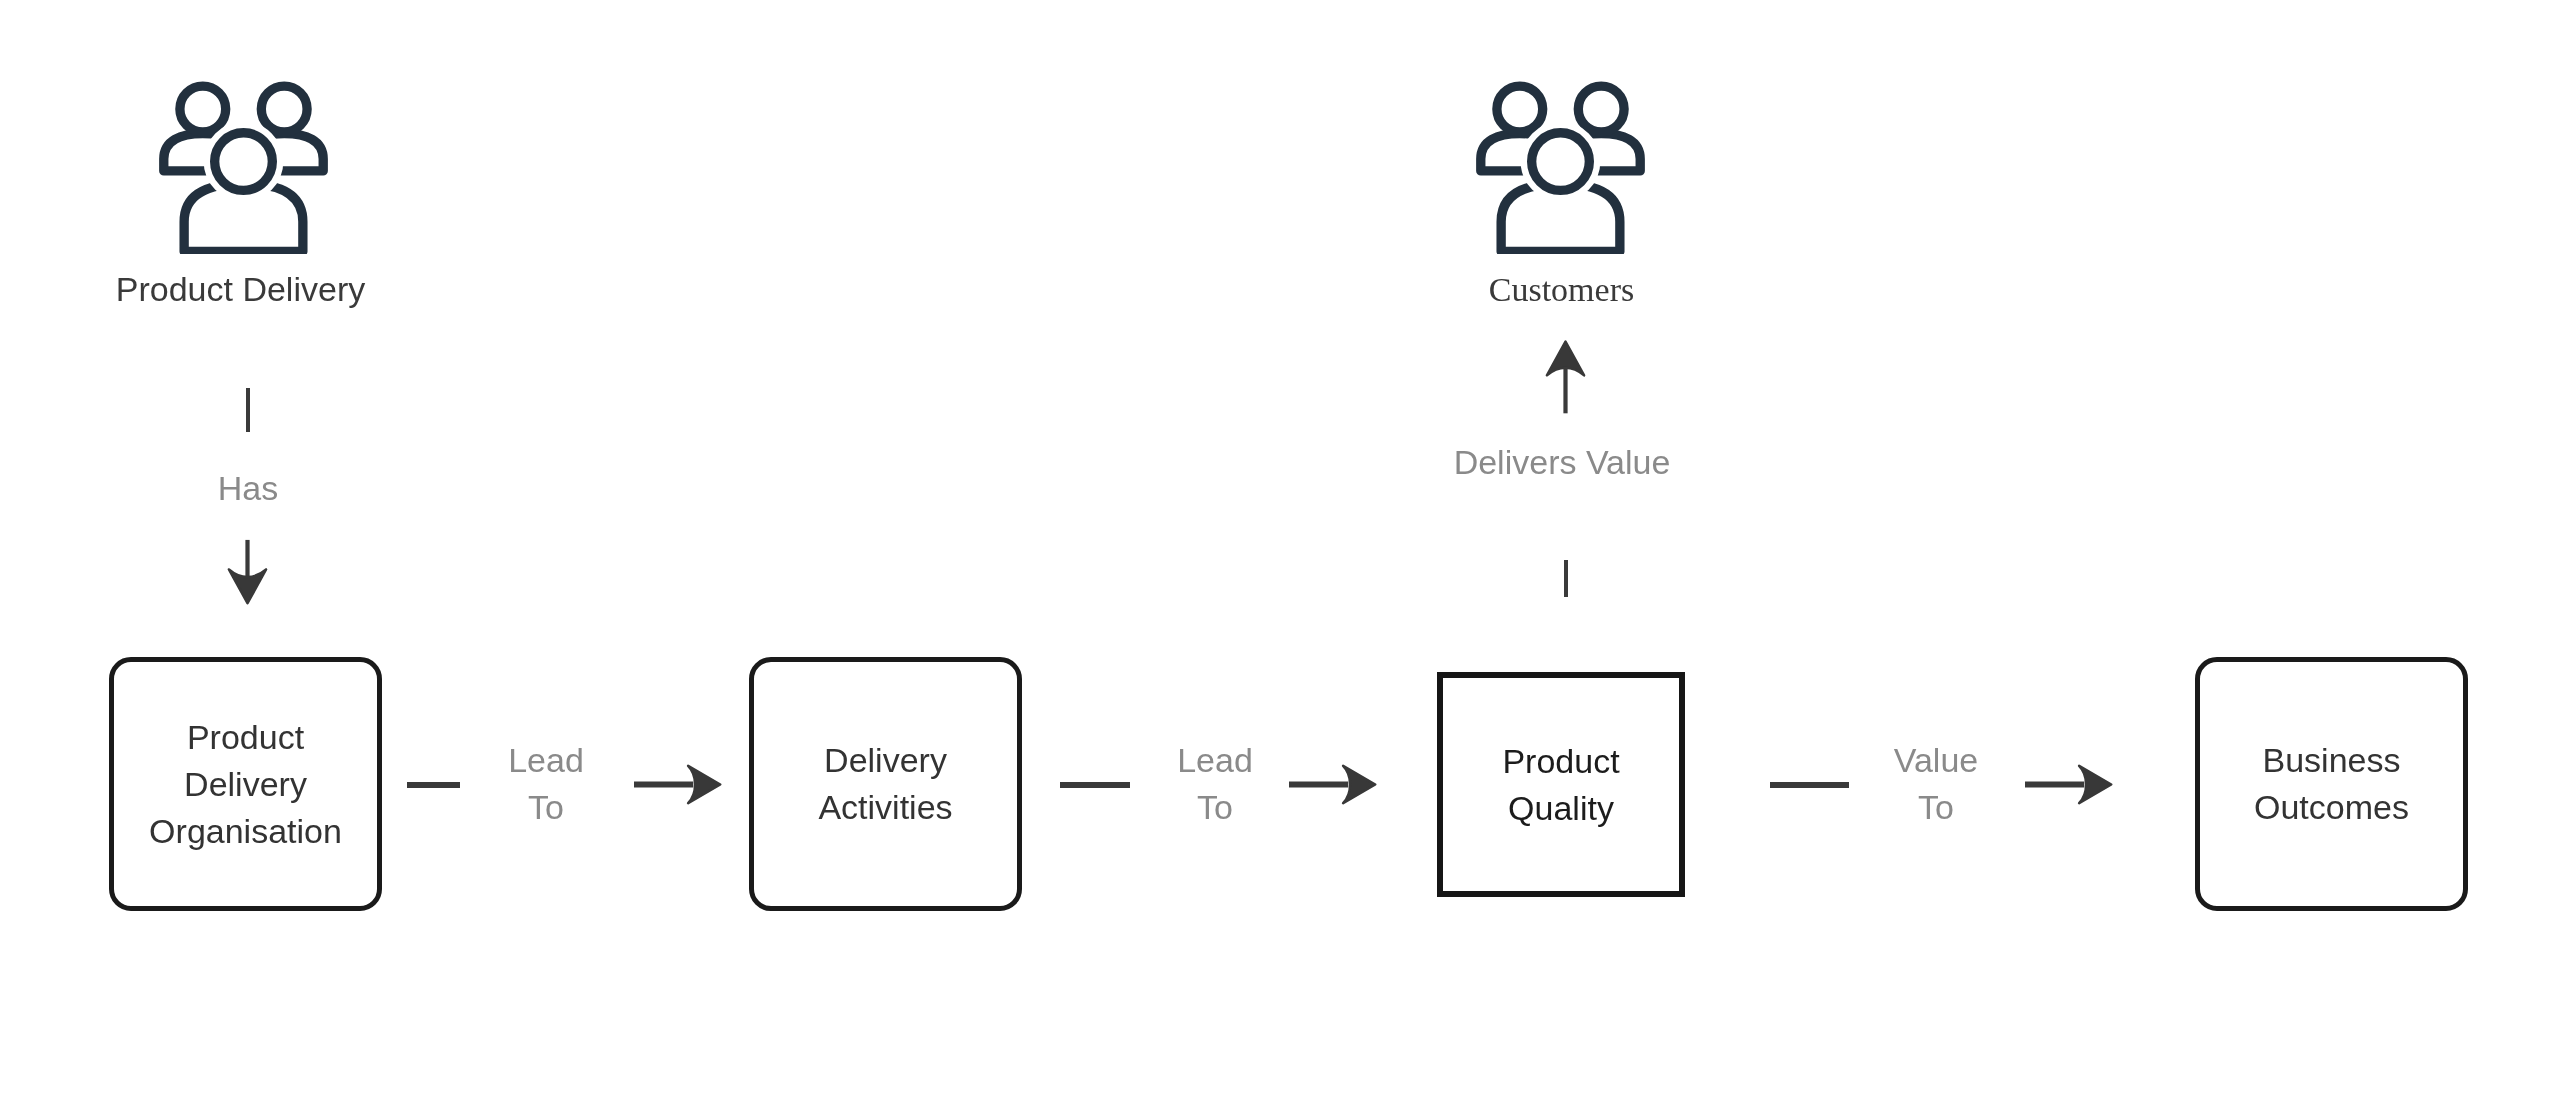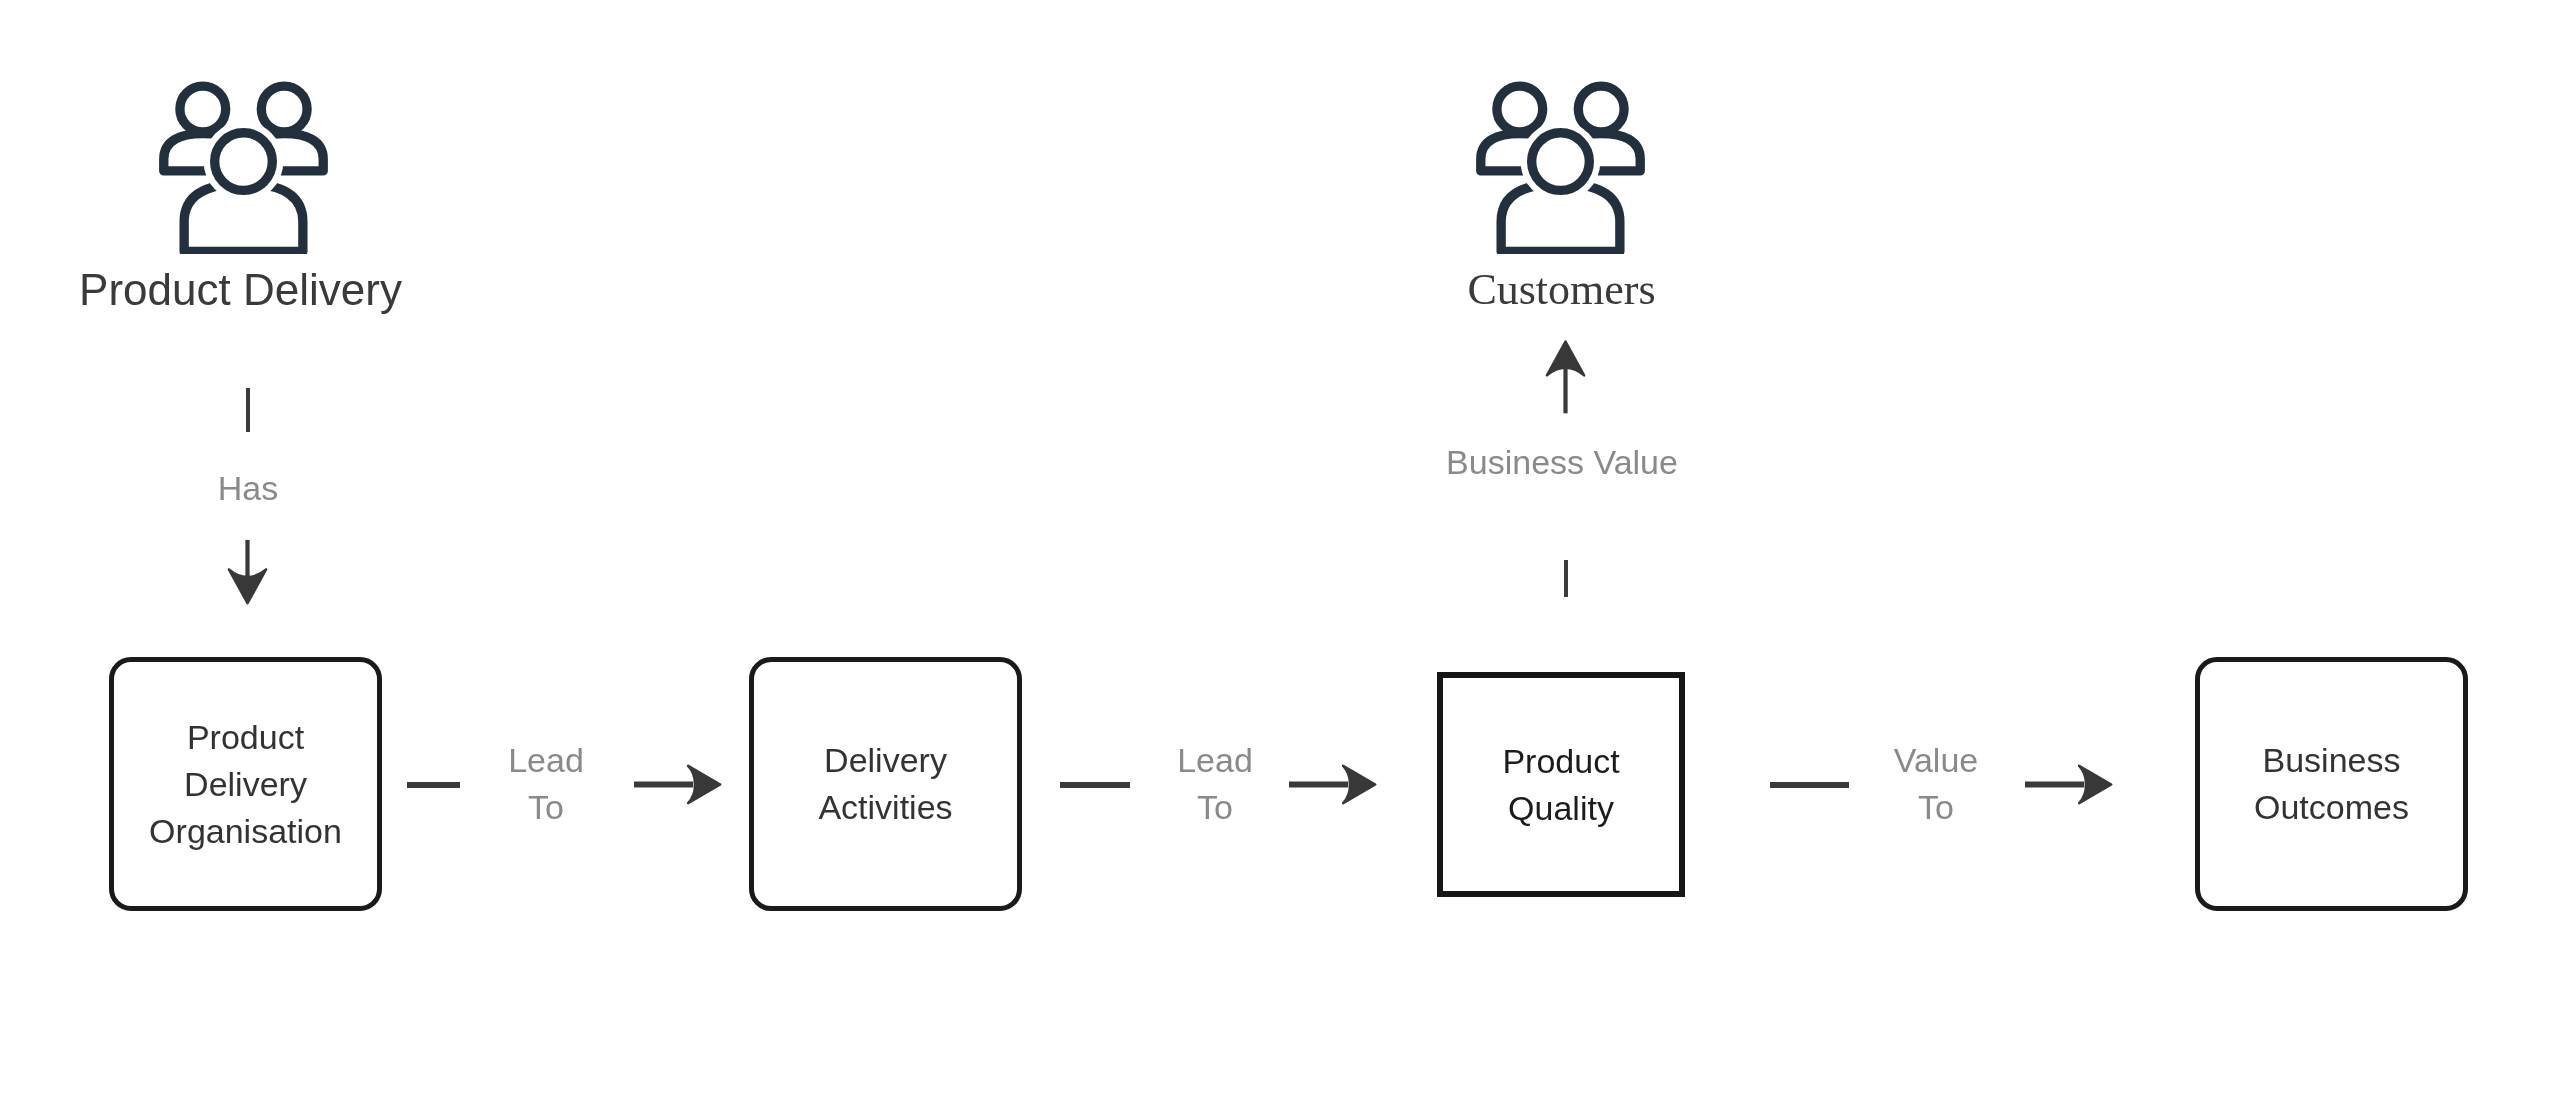--- a/index.html
+++ b/index.html
@@ -2,21 +2,21 @@
 <html style="font-size:13.6px"><head>
 <meta charset="utf-8">
 <style>
   html,body{margin:0;padding:0;background:#ffffff;}
   #canvas{
     position:relative;width:2576px;height:1116px;background:#ffffff;overflow:hidden;
     font-family:"Liberation Sans","DejaVu Sans",sans-serif;
   }
   .abs{position:absolute;}
   .caption{
-    font-size:44px;line-height:47px;color:#3a3a3a;text-align:center;white-space:nowrap;
+    font-size:34px;line-height:47px;color:#3a3a3a;text-align:center;white-space:nowrap;
   }
   .node{
     position:absolute;background:#ffffff;border:5.1px solid #1a1a1a;border-radius:22px;
     display:flex;align-items:center;justify-content:center;text-align:center;
     font-size:34px;line-height:47px;color:#333333;
   }
   .node.square{border-radius:0;border-width:6px;border-color:#161616;color:#1c1c1c;}
   .edge-label{
     position:absolute;font-size:34px;line-height:47px;color:#8a8a8a;text-align:center;white-space:nowrap;
   }
@@ -126,18 +126,18 @@
       <circle cx="102" cy="95" r="34" fill="#ffffff"></circle>
     </g>
   </svg>
   <div class="abs caption" style="left:1392px;top:266px;width:339px;font-family:Liberation Serif, serif;">Customers</div>
 
   <svg class="abs" style="left:1540px;top:339px;" width="51" height="76" viewBox="0 0 60 90">
     <path d="M30,3 L8,43 C22,31 38,31 52,43 Z" fill="#383838" stroke="#383838" stroke-width="3" stroke-linejoin="round"></path>
     <line x1="30" y1="33" x2="30" y2="88" stroke="#3a3a3a" stroke-width="5"></line>
   </svg>
   <div class="edge-label" style="left:1384px;top:439px;width:356px;">
-    <span class="lbl-line">Business Value</span>
+    <span class="lbl-line">Delivers Value</span>
   </div>
   <div class="stub-v" style="left:1564px;top:560px;height:37px;"></div>
 
 </div>
 
 
 </body></html>

